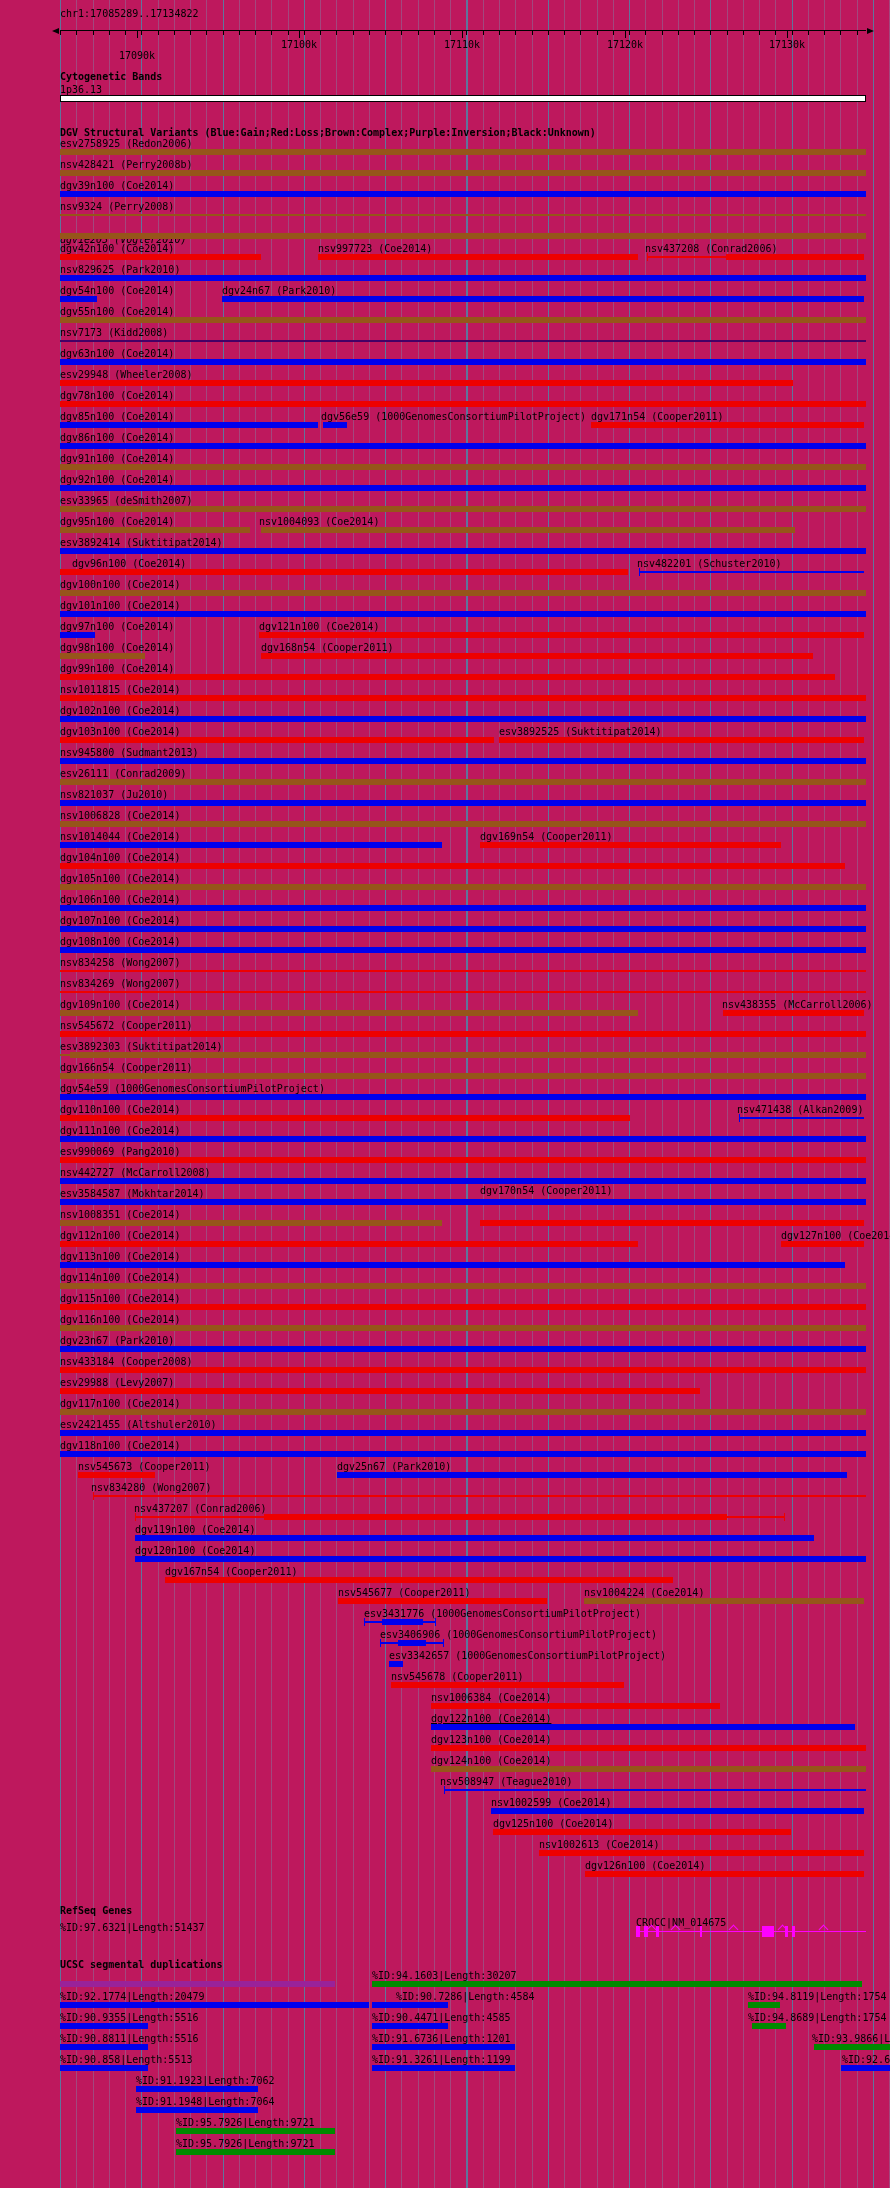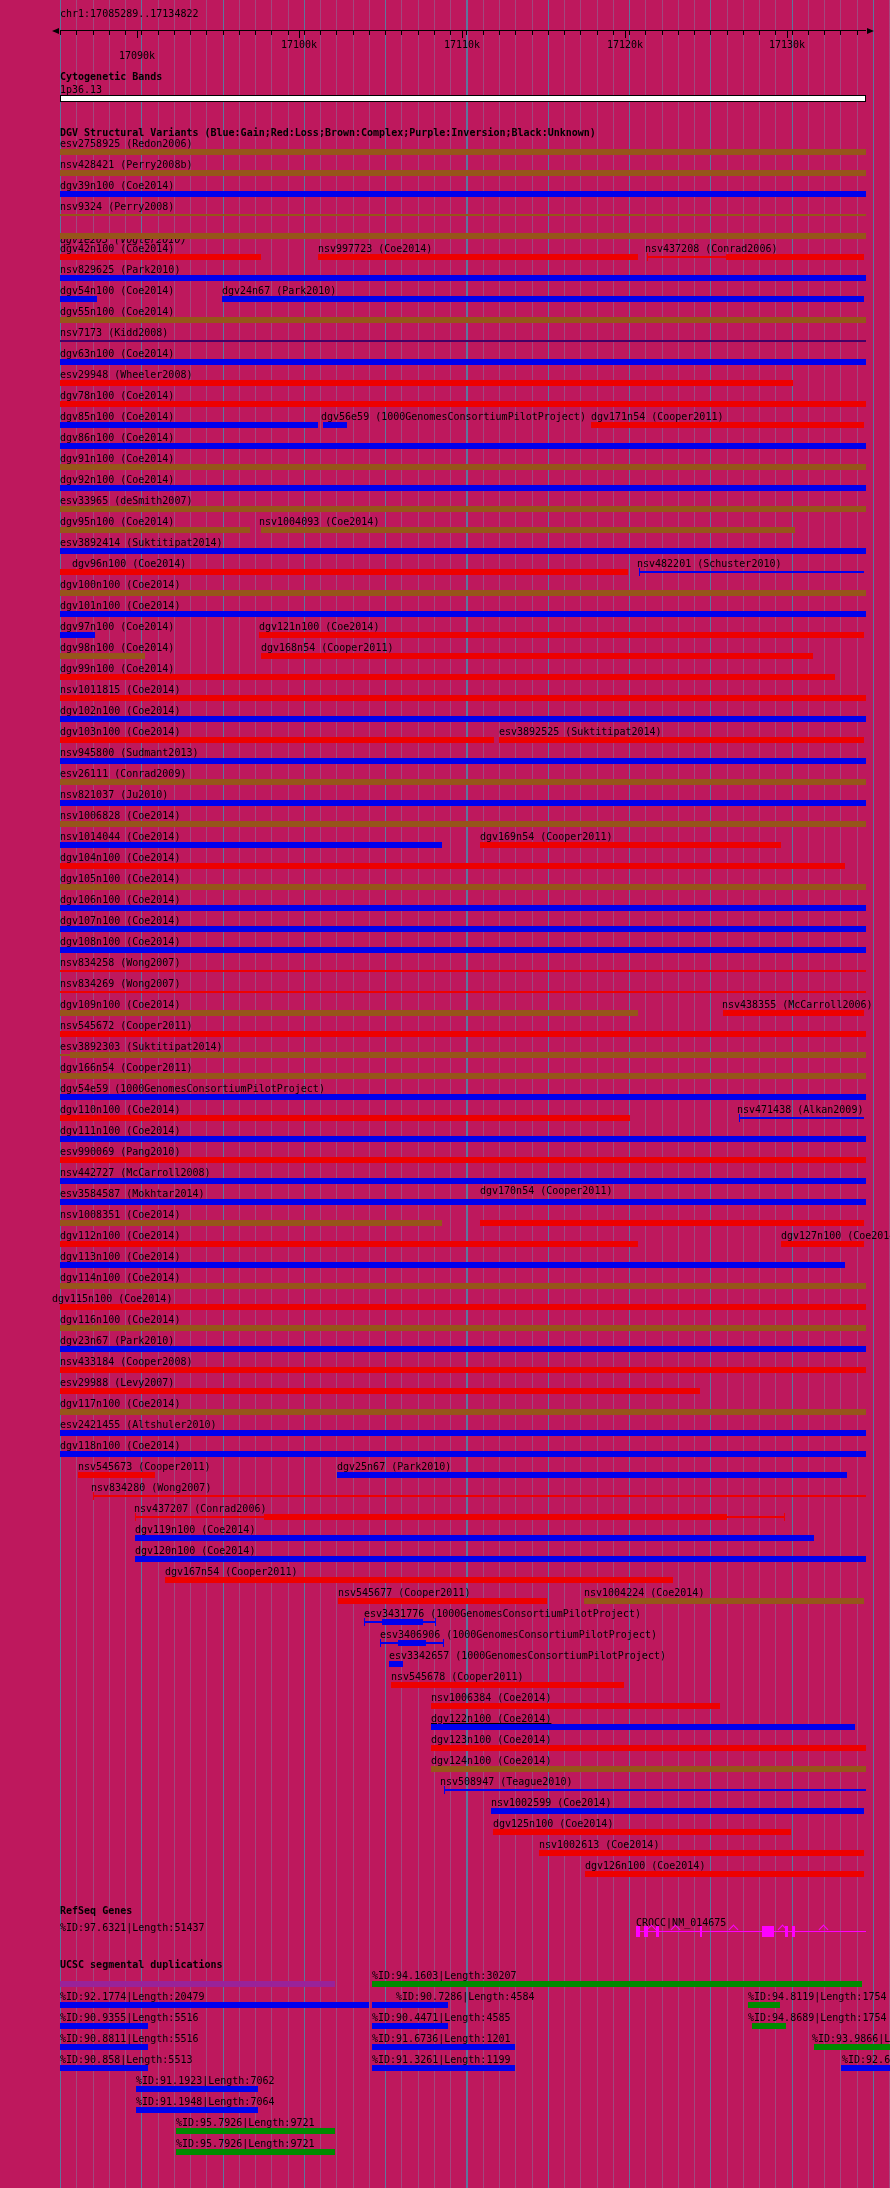--- a/index.html
+++ b/index.html
@@ -227,21 +227,21 @@
     <div style="position: absolute; left: 480px; top: 1141px; white-space: pre; color: rgb(0, 0, 0); margin-top: 44px;">dgv170n54 (Cooper2011)</div>
     <div style="position: absolute; left: 480px; top: 1220px; width: 384px; height: 6px; background: rgb(238, 0, 0);"></div>
     <div style="position: absolute; left: 60px; top: 1230px; white-space: pre; color: rgb(0, 0, 0);">dgv112n100 (Coe2014)</div>
     <div style="position: absolute; left: 60px; top: 1241px; width: 578px; height: 6px; background: rgb(238, 0, 0);"></div>
     <div style="position: absolute; left: 781px; top: 1230px; white-space: pre; color: rgb(0, 0, 0);">dgv127n100 (Coe2014</div>
     <div style="position: absolute; left: 781px; top: 1241px; width: 83px; height: 6px; background: rgb(238, 0, 0);"></div>
     <div style="position: absolute; left: 60px; top: 1251px; white-space: pre; color: rgb(0, 0, 0);">dgv113n100 (Coe2014)</div>
     <div style="position: absolute; left: 60px; top: 1262px; width: 785px; height: 6px; background: rgb(0, 0, 238);"></div>
     <div style="position: absolute; left: 60px; top: 1272px; white-space: pre; color: rgb(0, 0, 0);">dgv114n100 (Coe2014)</div>
     <div style="position: absolute; left: 60px; top: 1283px; width: 806px; height: 6px; background: rgb(150, 85, 26);"></div>
-    <div style="position: absolute; left: 52px; top: 1293px; white-space: pre; color: rgb(0, 0, 0);">dgv115n100 (Coe2014)</div>
+    <div style="position: absolute; left: 60px; top: 1293px; white-space: pre; color: rgb(0, 0, 0);">dgv115n100 (Coe2014)</div>
     <div style="position: absolute; left: 60px; top: 1304px; width: 806px; height: 6px; background: rgb(238, 0, 0);"></div>
     <div style="position: absolute; left: 60px; top: 1314px; white-space: pre; color: rgb(0, 0, 0);">dgv116n100 (Coe2014)</div>
     <div style="position: absolute; left: 60px; top: 1325px; width: 806px; height: 6px; background: rgb(150, 85, 26);"></div>
     <div style="position: absolute; left: 60px; top: 1335px; white-space: pre; color: rgb(0, 0, 0);">dgv23n67 (Park2010)</div>
     <div style="position: absolute; left: 60px; top: 1346px; width: 806px; height: 6px; background: rgb(0, 0, 238);"></div>
     <div style="position: absolute; left: 60px; top: 1356px; white-space: pre; color: rgb(0, 0, 0);">nsv433184 (Cooper2008)</div>
     <div style="position: absolute; left: 60px; top: 1367px; width: 806px; height: 6px; background: rgb(238, 0, 0);"></div>
     <div style="position: absolute; left: 60px; top: 1377px; white-space: pre; color: rgb(0, 0, 0);">esv29988 (Levy2007)</div>
     <div style="position: absolute; left: 60px; top: 1388px; width: 640px; height: 6px; background: rgb(238, 0, 0);"></div>
     <div style="position: absolute; left: 60px; top: 1398px; white-space: pre; color: rgb(0, 0, 0);">dgv117n100 (Coe2014)</div>

